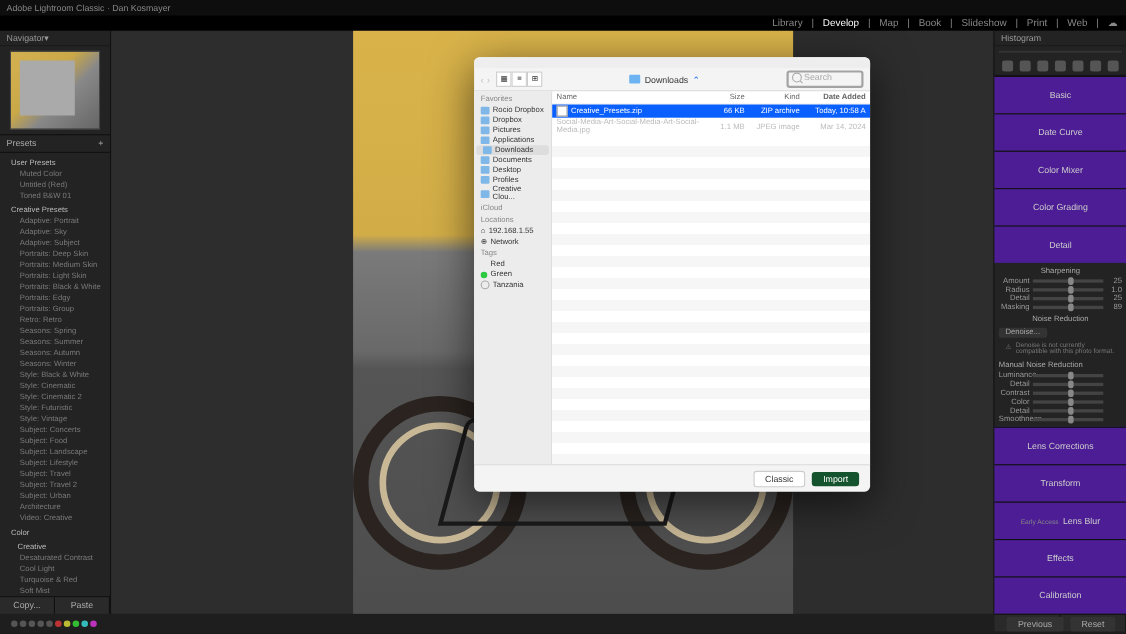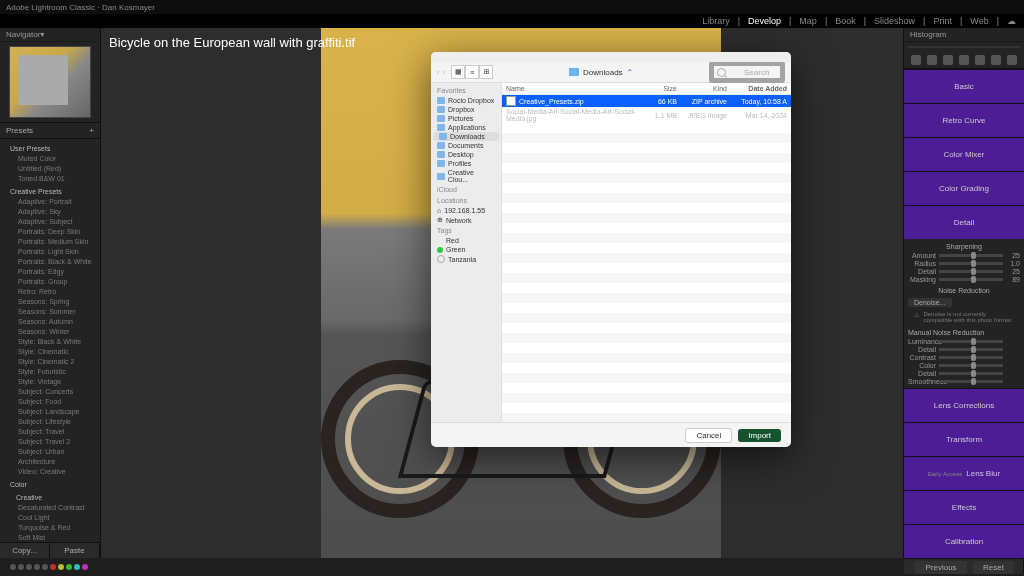--- a/index.html
+++ b/index.html
@@ -47,21 +47,21 @@
 
 .dialog{position:absolute;left:330px;top:24px;width:360px;height:395px;background:#f4f4f4;border-radius:5px;box-shadow:0 10px 40px rgba(0,0,0,0.6);z-index:10;font-size:8px;color:#333;display:flex;flex-direction:column}
 .dlg-hdr{height:10px;background:#eee;border-radius:5px 5px 0 0;display:flex;justify-content:center;align-items:center;position:relative}
 .dlg-tb{height:20px;display:flex;align-items:center;padding:0 6px;gap:6px;border-bottom:1px solid #ddd}
 .dlg-nav{display:flex;gap:3px}
 .dlg-nav span{color:#bbb}
 .dlg-view{display:flex;gap:0}
 .dlg-view span{width:12px;height:12px;border:1px solid #ccc;display:flex;align-items:center;justify-content:center;font-size:7px;background:#fff}
 .dlg-loc{flex:1;display:flex;justify-content:center;align-items:center;gap:4px}
 .dlg-loc .folder-ic{width:10px;height:8px;background:#6db3f2;border-radius:1px}
-.dlg-search{width:60px;height:12px;border:5px solid #a3a3a3;border-radius:3px;display:flex;align-items:center;padding:0 3px;gap:18px;color:#aaa}
+.dlg-search{width:60px;height:12px;border:2px solid #a3a3a3;border-radius:3px;display:flex;padding:0 3px;gap:2px;color:#aaa}
 .dlg-body{flex:1;display:flex;overflow:hidden}
 .dlg-side{width:70px;background:#ececec;border-right:1px solid #ddd;padding:2px 0;overflow:hidden}
 .dlg-side .sh{font-size:7px;color:#888;padding:2px 6px}
 .dlg-side .si{display:flex;align-items:center;gap:3px;padding:1px 6px;font-size:7px}
 .dlg-side .si.sel{background:#ddd;border-radius:3px;margin:0 2px}
 .dlg-side .ic{width:8px;height:7px;background:#7fb8e8;border-radius:1px}
 .dlg-side .dot{width:6px;height:6px;border-radius:50%}
 .dlg-files{flex:1;background:#fff;display:flex;flex-direction:column}
 .dlg-cols{display:flex;font-size:7px;color:#666;padding:2px 4px;border-bottom:1px solid #eee}
 .dlg-cols .c1{flex:1}
@@ -164,21 +164,20 @@
 
     </div>
     <div class="btn-row">
       <div>Copy...</div>
       <div>Paste</div>
     </div>
   </div>
 
   <div class="center">
     <div class="img-meta">
-      <div class="title">Bicycle on the European wall with graffiti.tif</div>
     </div>
     <div class="photo">
       <div class="wheel w1"></div>
         <div class="wheel w2"></div>
         <div class="frame"></div>
     </div>
 
     <div class="dialog">
       <div class="dlg-hdr"></div>
       <div class="dlg-tb">
@@ -285,21 +284,21 @@
                 <span>Social-Media-Art-Social-Media-Art-Social-Media.jpg</span>
               </div>
             <div class="c2">1.1 MB</div>
             <div class="c3">JPEG image</div>
             <div class="c4">Mar 14, 2024</div>
           </div>
           <div class="dlg-stripes"></div>
         </div>
       </div>
       <div class="dlg-ft">
-        <div class="b cancel">Cancel</div>
+        <div class="b cancel">Classic</div>
         <div class="b import">Import</div>
       </div>
     </div>
   </div>
 
   <div class="panel-r">
     <div class="nav-head">
         <span></span>
         <span>Histogram</span>
       </div>
@@ -313,21 +312,21 @@
     <div class="tool-icons">
       <span></span>
       <span></span>
       <span></span>
       <span></span>
       <span></span>
       <span></span>
       <span></span>
     </div>
     <div class="sect">Basic</div>
-    <div class="sect">Retro Curve</div>
+    <div class="sect">Date Curve</div>
     <div class="sect">Color Mixer</div>
     <div class="sect">Color Grading</div>
     <div class="sect">Detail</div>
     <div class="sliders">
       <div style="text-align:center;color:#aaa;font-size:7px;margin:2px 0">Sharpening</div>
       <div class="row">
           <div class="lbl">Amount</div>
           <div class="sld"></div>
           <div class="val">25</div>
         </div>

